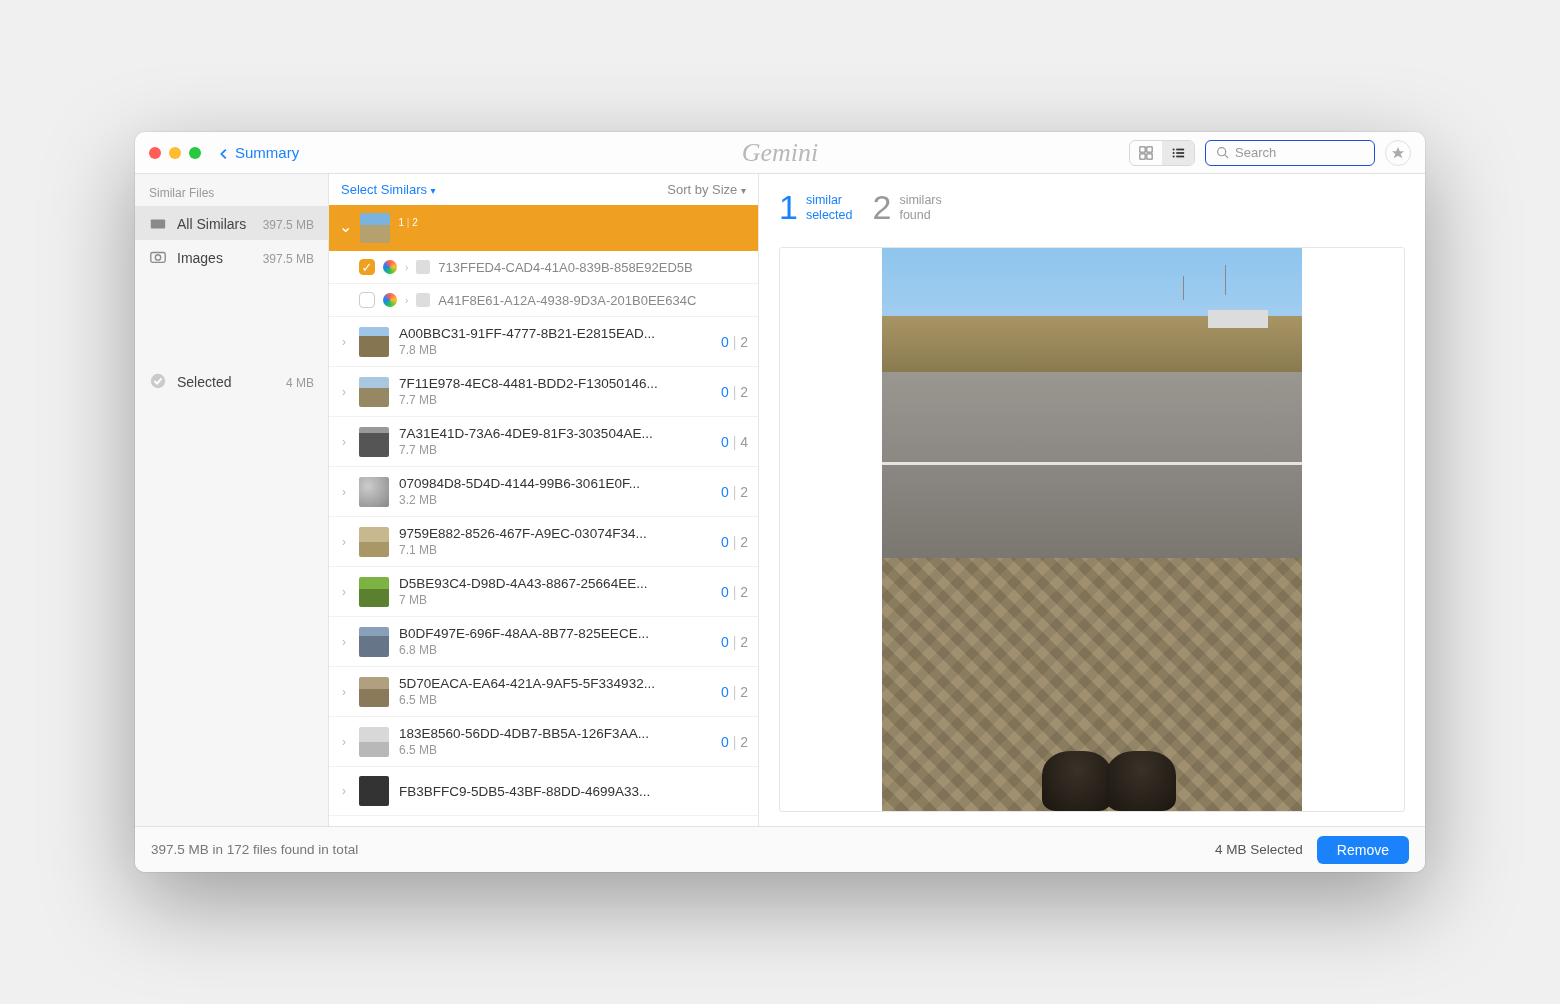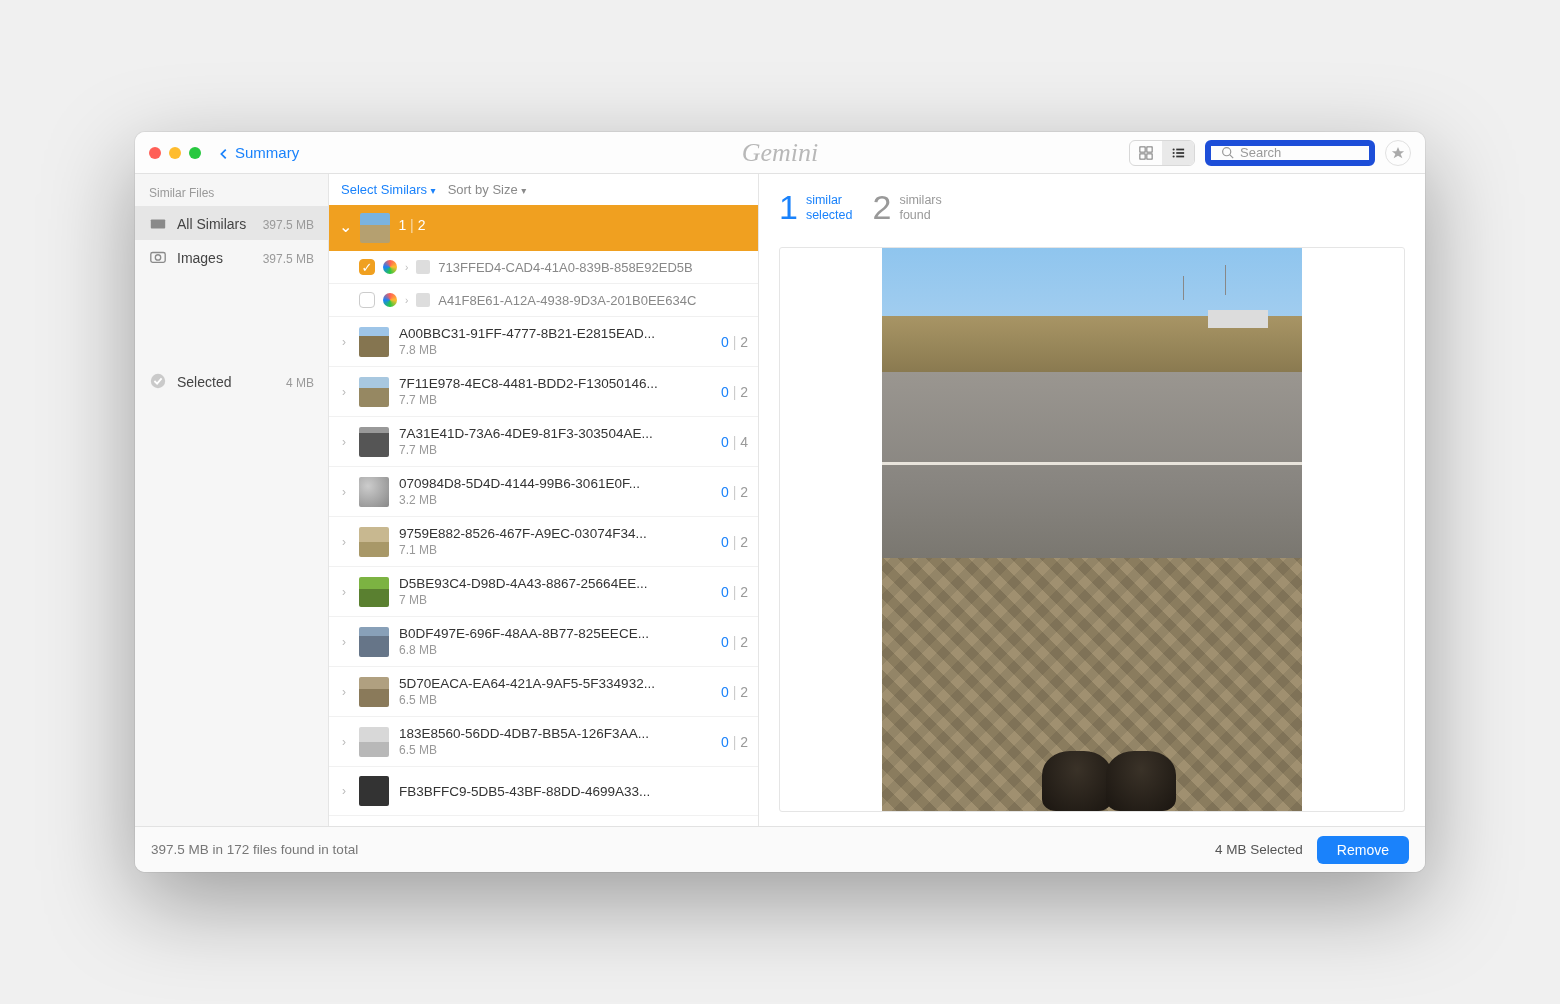--- a/index.html
+++ b/index.html
@@ -9,41 +9,41 @@
 .traffic { display:flex; gap:8px; }
 .dot { width:12px; height:12px; border-radius:50%; }
 .dot.r{background:#ff5f57}.dot.y{background:#febc2e}.dot.g{background:#28c840}
 .back { margin-left:16px; color:#1a82fb; font-size:15px; display:flex; align-items:flex-end; gap:4px; cursor:pointer; }
 .back svg{width:14px;height:14px}
 .logo { position:absolute; left:50%; transform:translateX(-50%); font-family:"Brush Script MT",cursive; font-size:26px; color:#b8b8b8; font-style:italic; font-weight:500; }
 .tb-right { margin-left:auto; display:flex; align-items:center; gap:10px; }
 .viewseg { display:flex; border:1px solid #d8d8d8; border-radius:6px; overflow:hidden; }
 .viewseg div { width:32px; height:24px; display:flex; align-items:center; justify-content:center; color:#666; }
 .viewseg div.active{background:#e9e9e9;color:#333}
-.search { display:flex; align-items:center; gap:6px; color:#9a9a9a; font-size:13px; border:6px solid #1d4ed8; border-radius:6px; padding:3px 10px; width:170px; height:26px; }
+.search { display:flex; align-items:center; gap:6px; color:#9a9a9a; font-size:13px; border:1px solid #1d4ed8; border-radius:6px; padding:3px 10px; width:170px; height:26px; }
 .star { width:26px; height:26px; border:1px solid #e0e0e0; border-radius:50%; display:flex; align-items:center; justify-content:center; color:#aaa; }
 .body { flex:1; display:flex; overflow:hidden; }
 .sidebar { width:194px; background:#f6f6f6; border-right:1px solid #e5e5e5; display:flex; flex-direction:column; padding-top:6px; }
 .sb-header { font-size:12px; color:#9a9a9a; padding:6px 14px; }
 .sb-item { display:flex; align-items:flex-end; gap:10px; padding:8px 14px; font-size:14px; color:#444; cursor:pointer; }
 .sb-item.sel { background:#e6e6e6; }
 .sb-item .sz { margin-left:auto; color:#9a9a9a; font-size:12px; }
 .sb-item svg{width:18px;height:18px;color:#8a8a8a}
 .list { width:430px; border-right:1px solid #e5e5e5; display:flex; flex-direction:column; overflow:hidden; }
-.list-head { display:flex; justify-content:flex-start; align-items:center; padding:8px 12px; font-size:13px;gap:12px; }
+.list-head { display:flex; justify-content:space-between; align-items:center; padding:8px 12px; font-size:13px; }
 .list-head .sel{color:#1a82fb;font-weight:500;cursor:pointer}
 .list-head .sort{color:#8a8a8a;cursor:pointer}
 .rows { flex:1; overflow-y:auto; }
 .grp { background:#f0a020; color:#fff; padding:8px 10px; display:flex; align-items:flex-start; gap:8px; }
 .grp .chev{color:#fff;margin-top:4px}
 .grp .thumb{width:30px;height:30px;background:linear-gradient(#7ab3e0 40%,#b5a070 40%);border-radius:2px;flex-shrink:0}
 .grp .info{flex:1;min-width:0}
 .grp .name{font-size:14px;font-weight:500;white-space:nowrap;overflow:hidden;text-overflow:ellipsis}
 .grp .icons{display:flex;gap:10px;margin-top:4px;font-size:14px}
-.grp .count{font-size:14px;white-space:nowrap;margin-top:4px}
+.grp .count{font-size:10px;white-space:nowrap;margin-top:4px}
 .sub { display:flex; align-items:center; gap:8px; padding:8px 10px 8px 30px; font-size:13px; color:#666; border-bottom:1px solid #f0f0f0; }
 .sub .cb{width:16px;height:16px;border-radius:4px;border:1px solid #ccc;display:flex;align-items:center;justify-content:center;flex-shrink:0}
 .sub .cb.on{background:#f0a020;border-color:#f0a020;color:#fff}
 .sub .pic{width:14px;height:14px;border-radius:50%;background:conic-gradient(#ff5f57,#febc2e,#28c840,#1a82fb,#ff5f57);flex-shrink:0}
 .sub .crumb{color:#bbb;font-size:10px}
 .sub .app{width:14px;height:14px;background:#ddd;border-radius:2px;flex-shrink:0}
 .sub .fn{white-space:nowrap;overflow:hidden;text-overflow:ellipsis;color:#888}
 .row { display:flex; align-items:center; gap:10px; padding:9px 10px; border-bottom:1px solid #f1f1f1; cursor:pointer; }
 .row .chev{color:#bbb;font-size:12px;width:10px;text-align:center}
 .row .thumb{width:30px;height:30px;border-radius:2px;flex-shrink:0}

